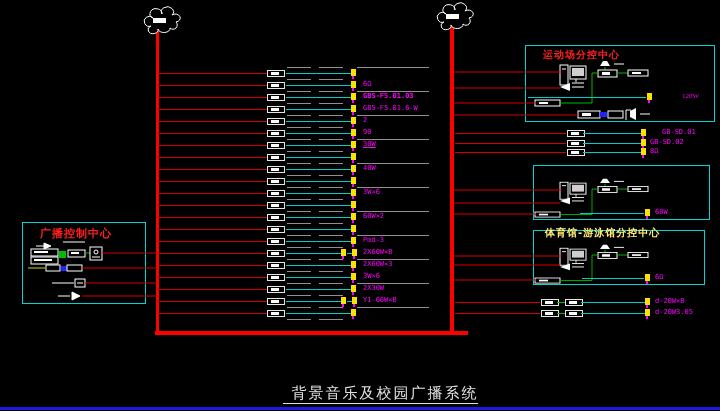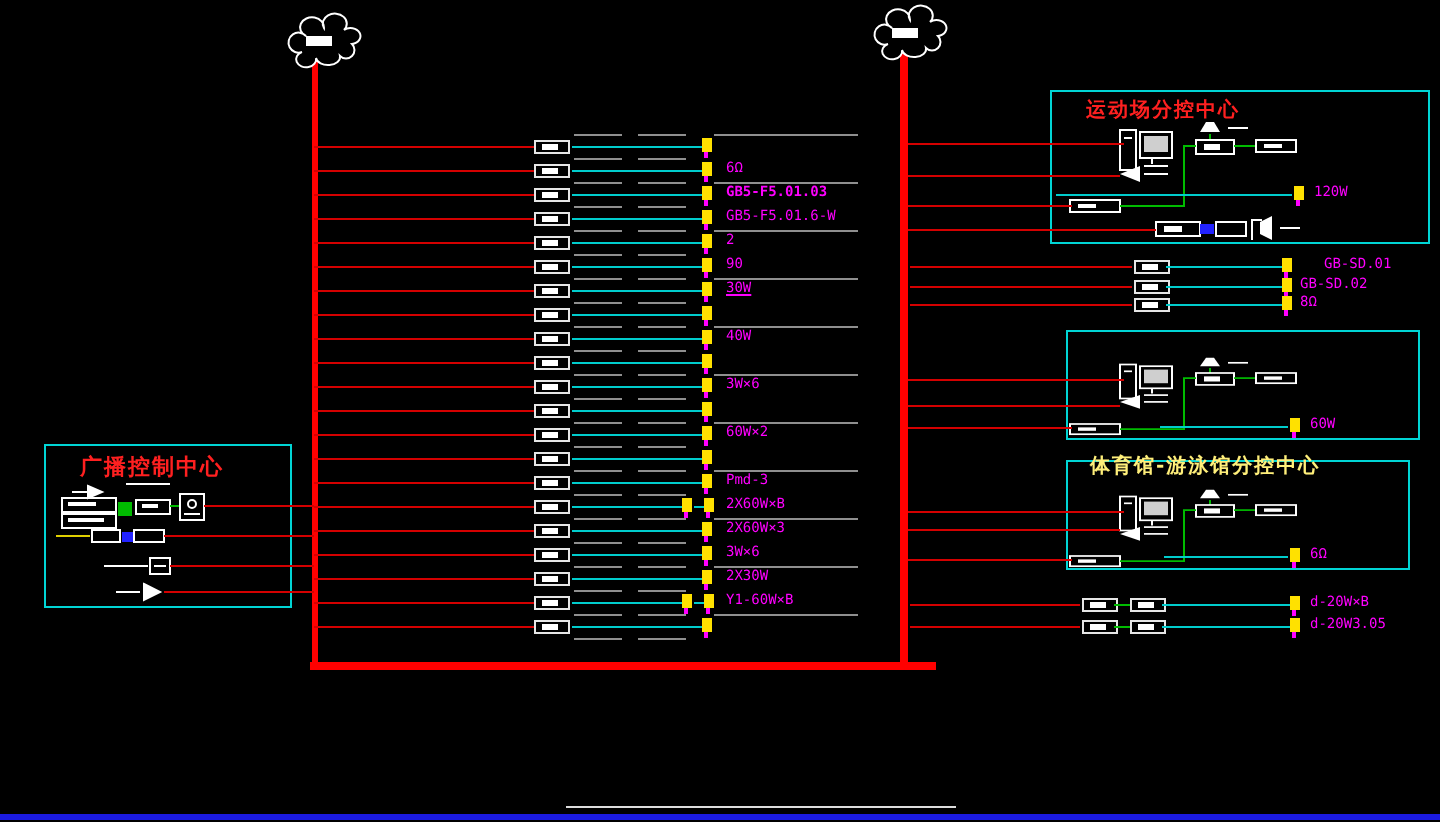--- a/index.html
+++ b/index.html
@@ -411,24 +411,25 @@
       </div>
       <div class="gwire" style="left: 557px; top: 313px; width: 8px;"></div>
       <div class="dev" style="left: 565px; top: 310px;">
         <div class="devbar"></div>
       </div>
       <div class="wire" style="left: 581px; top: 313px; width: 64px;"></div>
       <div class="spk" style="left: 645px; top: 309px;"></div>
       <div class="lbl" style="left: 655px; top: 308px;">d-20W3.05</div>
       <div class="wire" style="left: 528px; top: 97px; width: 118px;"></div>
       <div class="spk" style="left: 647px; top: 93px;"></div>
-      <div class="lbl" style="left: 657px; top: 92px;">120W</div>
+      <div class="lbl" style="left: 682px; top: 92px; font-family: Liberation Serif, serif;">120W</div>
       <div class="wire" style="left: 580px; top: 213px; width: 64px;"></div>
       <div class="spk" style="left: 645px; top: 209px;"></div>
       <div class="lbl" style="left: 655px; top: 208px;">60W</div>
       <div class="wire" style="left: 582px; top: 278px; width: 62px;"></div>
       <div class="spk" style="left: 645px; top: 274px;"></div>
       <div class="lbl" style="left: 655px; top: 273px;">6Ω</div>
     </div>
 
+  <div class="main-title">背景音乐及校园广播系统</div>
   <div class="underline"></div>
   <div class="bluestrip"></div>
 </div>
 
 </body></html>

